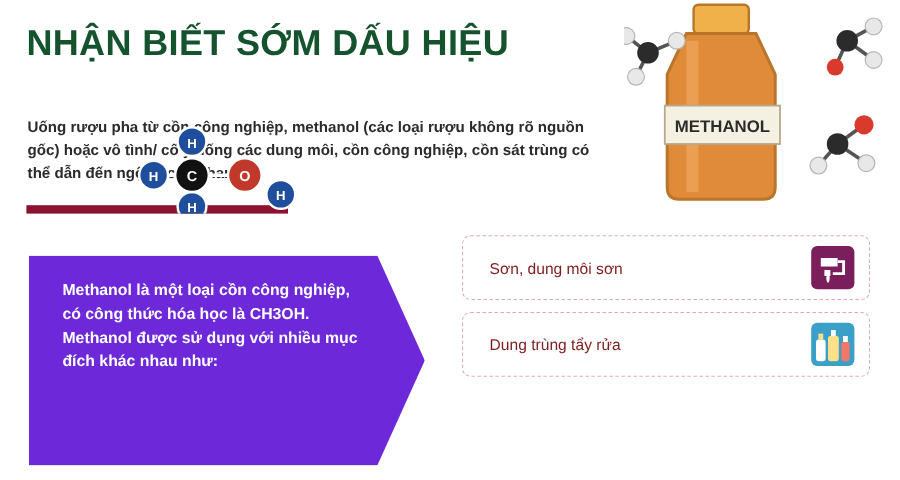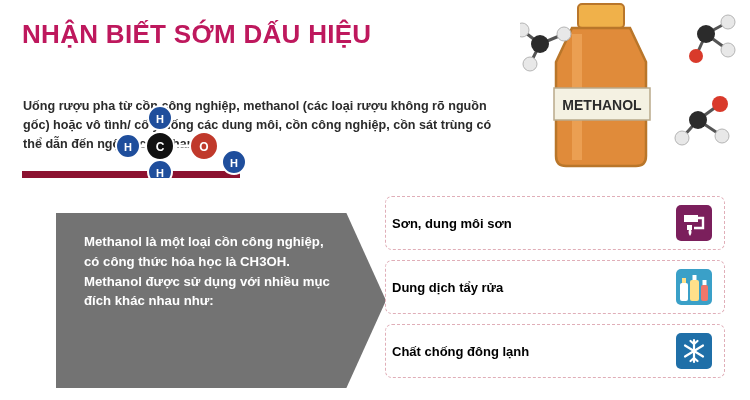--- a/index.html
+++ b/index.html
@@ -8,46 +8,46 @@
     background:#ffffff;
     font-family:"Liberation Sans", sans-serif;
     overflow:hidden;
     position:relative;
   }
   .stage { position:relative; width:750px; height:400px; }
 
   
   .title {
     position:absolute; left:22px; top:18px; width:470px;
-    color:#be185d;
+    color:#14532d;
     font-weight:bold;
-    font-size:26px;
+    font-size:30px;
     line-height:1.26;
     letter-spacing:0.3px;
   }
   .subtitle {
     position:absolute; left:23px; top:97px; width:480px;
     color:#2b2b2b;
     font-weight:bold;
     font-size:12.6px;
     line-height:1.52;
   }
   .title-rule {
     position:absolute; left:22px; top:171px;
     width:218px; height:7px; background:#8c1230;
   }
 
   
   .illustration { position:absolute; left:520px; top:0px; width:250px; height:180px; }
 
   
   .arrow-banner {
-    position:absolute; left:56px; top:213px;
+    position:absolute; left:24px; top:213px;
     width:330px; height:175px;
-    background:#737373;
+    background:#6d28d9;
     clip-path: polygon(0 0, 88% 0, 100% 50%, 88% 100%, 0 100%);
     color:#ffffff;
   }
   .arrow-text {
     position:absolute; left:28px; top:19px; width:252px;
     font-weight:bold; font-size:13.2px; line-height:1.5;
   }
 
   
   .molecule { position:absolute; left:100px; top:100px; width:190px; height:78px; }
@@ -57,23 +57,23 @@
   .list-item {
     position:relative;
     height:52px;
     margin-bottom:10px;
     border:1.6px dashed #e0aeb8;
     border-radius:7px;
     background:#ffffff;
     display:flex; align-items:center;
   }
   .item-label {
-    margin-left:6px;
-    color:#000000;
-    font-weight:bold;
+    margin-left:22px;
+    color:#7f1d1d;
+    font-weight:normal;
     font-size:13px;
     flex:1;
   }
   .item-icon {
     width:44px; height:44px; margin-right:8px;
     display:flex; align-items:center; justify-content:center;
     border-radius:4px;
     flex:0 0 44px;
   }
 </style>
@@ -176,47 +176,30 @@
           <rect x="2" y="2" width="36" height="36" rx="5" fill="#7b1f5c"></rect>
           <path d="M10 12 h14 v7 h-14 z" fill="#ffffff"></path>
           <path d="M24 15 h5 v10 h-9" stroke="#ffffff" stroke-width="2.4" fill="none"></path>
           <path d="M16 25 q3 4 0 8 q-3 -4 0 -8 z" fill="#ffffff"></path>
           <rect x="13" y="22" width="5" height="5" fill="#ffffff"></rect>
         </svg>
       </span>
     </div>
 
     <div class="list-item">
-      <span class="item-label">Dung dịch tẩy rửa</span>
+      <span class="item-label">Dung trùng tẩy rửa</span>
       <span class="item-icon">
         <svg width="40" height="40" viewBox="0 0 40 40" xmlns="http://www.w3.org/2000/svg">
           <rect x="2" y="2" width="36" height="36" rx="5" fill="#3aa0c8"></rect>
           <rect x="6" y="16" width="8" height="18" rx="2" fill="#ffffff"></rect>
           <rect x="8" y="11" width="4" height="5" fill="#ffe08a"></rect>
           <rect x="16" y="13" width="9" height="21" rx="2" fill="#ffe08a"></rect>
           <rect x="18.5" y="8" width="4" height="5" fill="#ffffff"></rect>
           <rect x="27" y="18" width="7" height="16" rx="2" fill="#f0776a"></rect>
           <rect x="28.5" y="13" width="4" height="5" fill="#ffffff"></rect>
         </svg>
       </span>
     </div>
 
-    <div class="list-item">
-      <span class="item-label">Chất chống đông lạnh</span>
-      <span class="item-icon">
-        <svg width="40" height="40" viewBox="0 0 40 40" xmlns="http://www.w3.org/2000/svg">
-          <rect x="2" y="2" width="36" height="36" rx="5" fill="#1f6fa8"></rect>
-          <g stroke="#ffffff" stroke-width="2.2" stroke-linecap="round">
-            <line x1="20" y1="9" x2="20" y2="31"></line>
-            <line x1="11" y1="14.5" x2="29" y2="25.5"></line>
-            <line x1="29" y1="14.5" x2="11" y2="25.5"></line>
-            <line x1="20" y1="13" x2="16.5" y2="10"></line>
-            <line x1="20" y1="13" x2="23.5" y2="10"></line>
-            <line x1="20" y1="27" x2="16.5" y2="30"></line>
-            <line x1="20" y1="27" x2="23.5" y2="30"></line>
-          </g>
-        </svg>
-      </span>
-    </div>
 
   </div>
 
 </div>
 
 </body></html>

